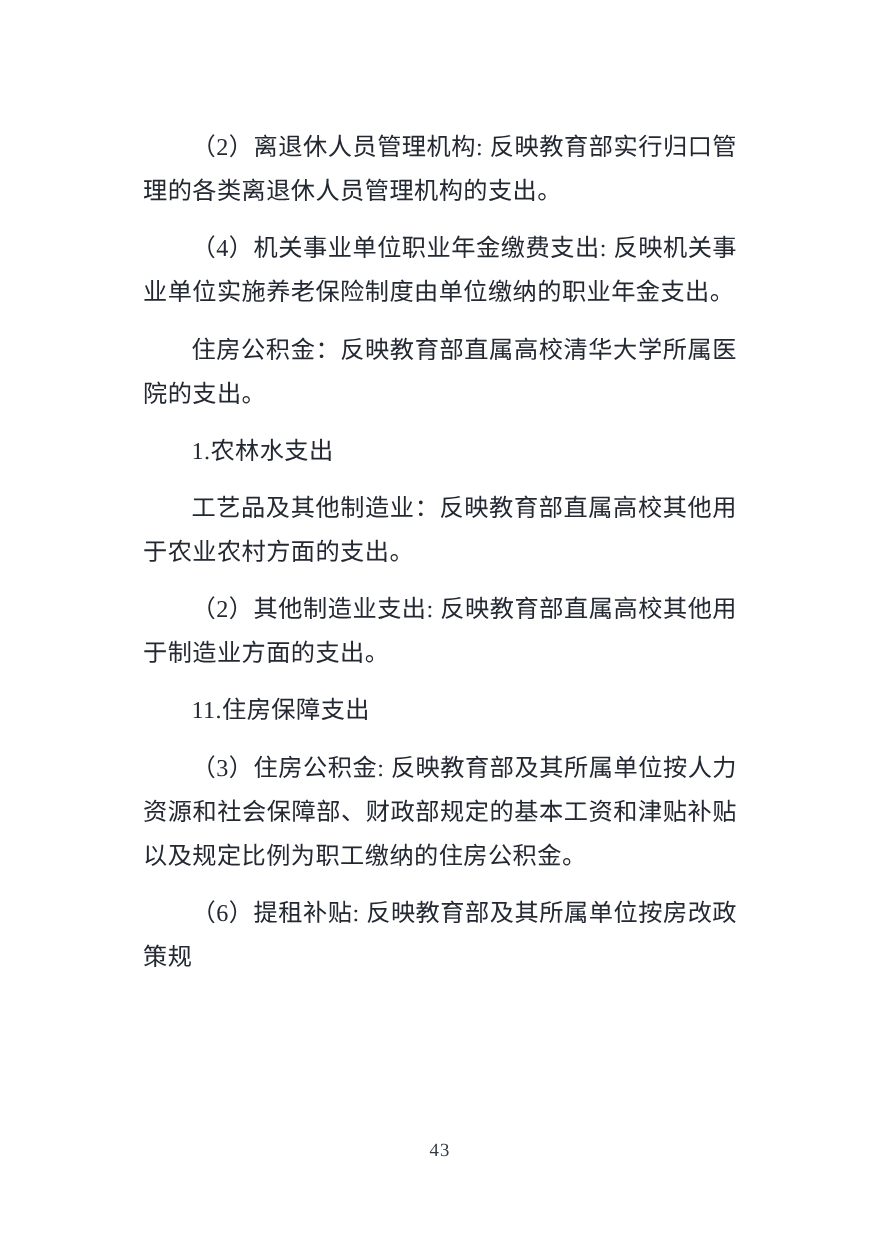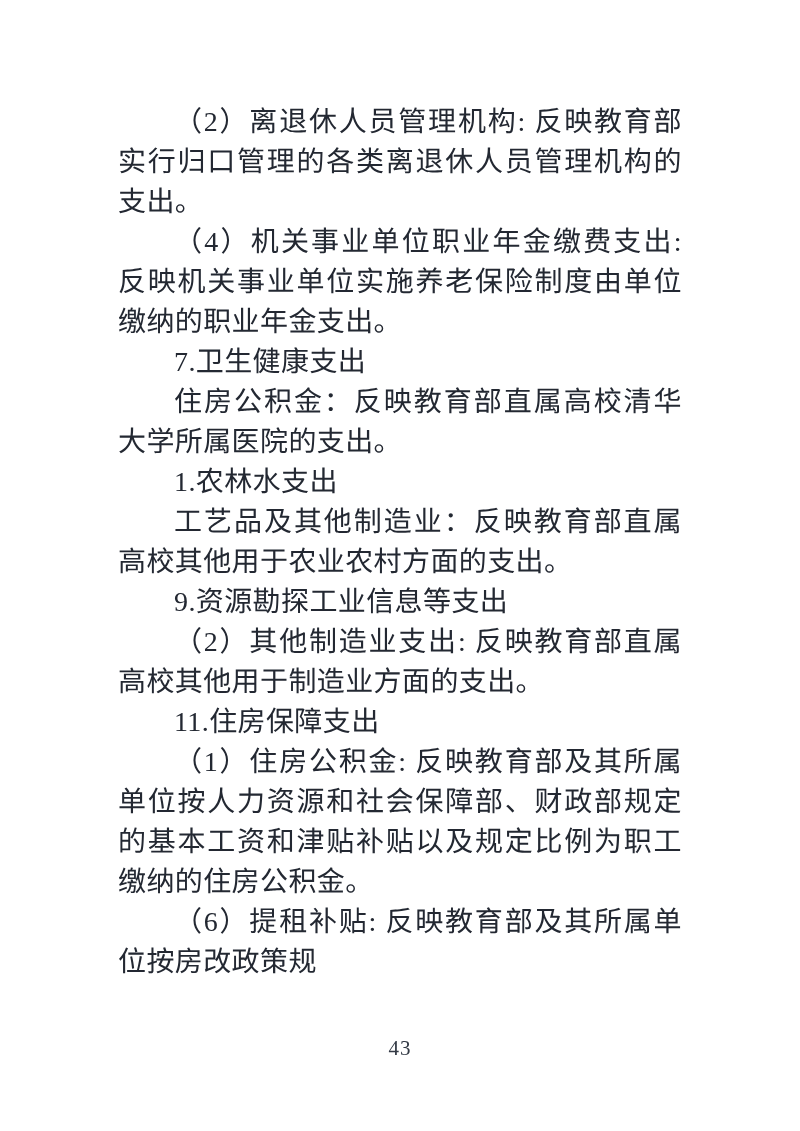--- a/index.html
+++ b/index.html
@@ -22,56 +22,54 @@
     height: 1131px;
     background: #ffffff;
   }
   .doc-body {
     position: absolute;
     left: 118px;
     top: 102px;
     width: 564px;
   }
   .doc-body p {
-    margin: 0;
+    margin: 12px;
     padding: 0;
-    font-size: 28px;
+    font-size: 22px;
     line-height: 40px;
     letter-spacing: 0.4px;
     color: #232832;
     text-align: justify;
     text-indent: 2em;
     word-break: break-all;
   }
   .page-footer {
     position: absolute;
     left: 0;
     top: 1036px;
     width: 800px;
     text-align: center;
   }
   .page-number {
-    font-size: 21px;
+    font-size: 17px;
     color: #333a45;
     letter-spacing: 1px;
   }
 </style>
 </head>
 <body>
 
 <div class="page">
   <div class="doc-body">
     <p>（2）离退休人员管理机构: 反映教育部实行归口管理的各类离退休人员管理机构的支出。</p>
     <p>（4）机关事业单位职业年金缴费支出: 反映机关事业单位实施养老保险制度由单位缴纳的职业年金支出。</p>
-    <p>7.卫生健康支出</p>
     <p>住房公积金：反映教育部直属高校清华大学所属医院的支出。</p>
     <p>1.农林水支出</p>
     <p>工艺品及其他制造业：反映教育部直属高校其他用于农业农村方面的支出。</p>
-    <p>9.资源勘探工业信息等支出</p>
     <p>（2）其他制造业支出: 反映教育部直属高校其他用于制造业方面的支出。</p>
     <p>11.住房保障支出</p>
-    <p>（1）住房公积金: 反映教育部及其所属单位按人力资源和社会保障部、财政部规定的基本工资和津贴补贴以及规定比例为职工缴纳的住房公积金。</p>
+    <p>（3）住房公积金: 反映教育部及其所属单位按人力资源和社会保障部、财政部规定的基本工资和津贴补贴以及规定比例为职工缴纳的住房公积金。</p>
     <p>（6）提租补贴: 反映教育部及其所属单位按房改政策规</p>
   </div>
   <div class="page-footer">
     <span class="page-number">43</span>
   </div>
 </div>
 
 </body></html>

